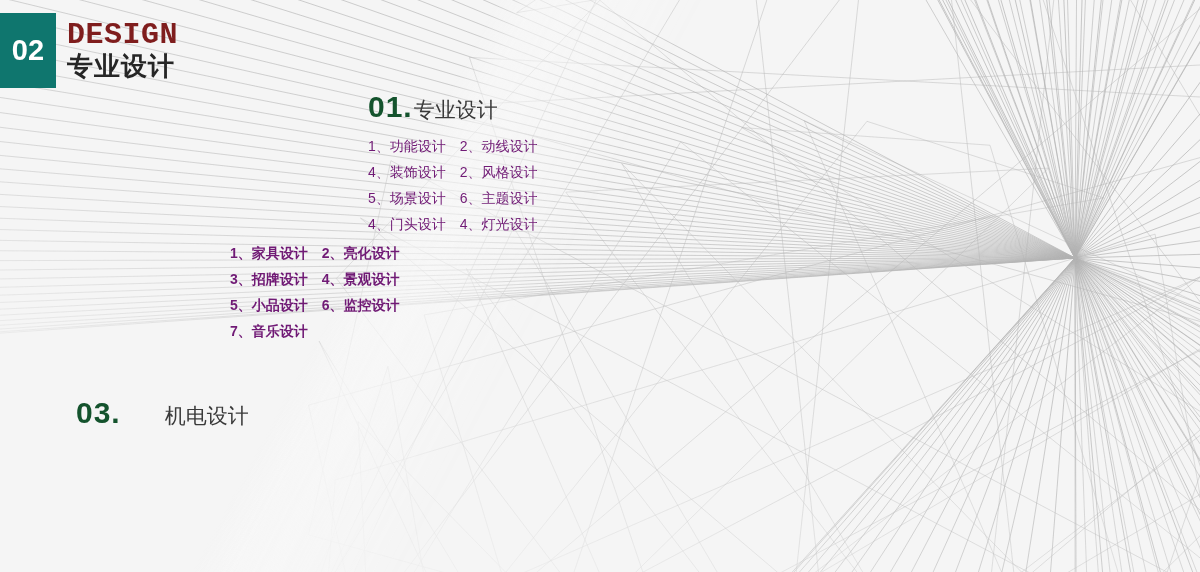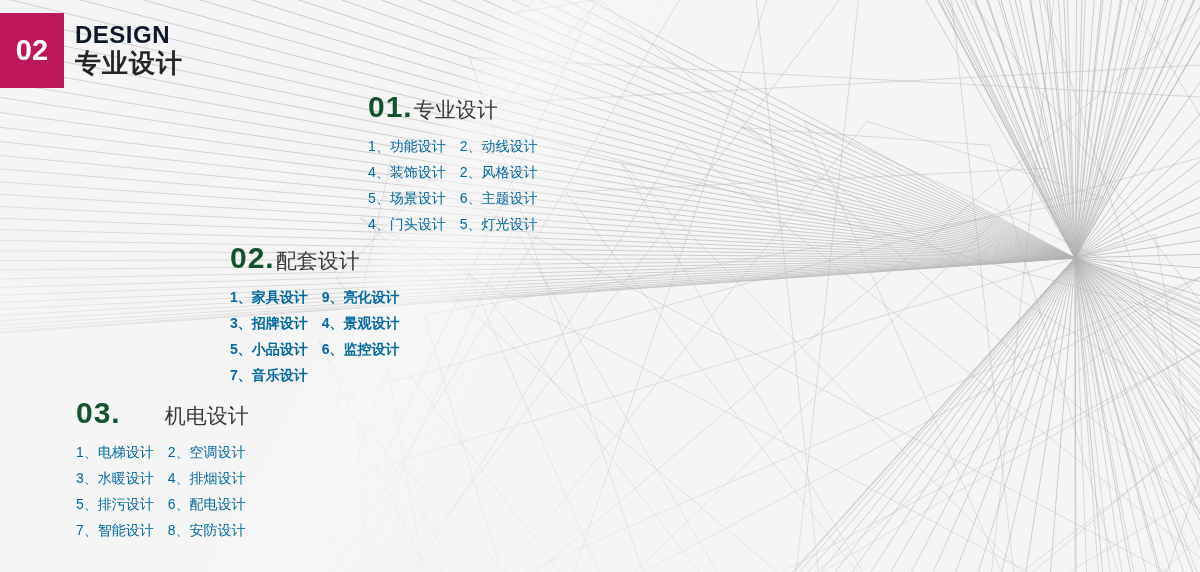--- a/index.html
+++ b/index.html
@@ -48,46 +48,47 @@
   
   .header {
     position: absolute;
     left: 0;
     top: 13px;
     z-index: 5;
     display: flex;
     align-items: stretch;
   }
   .badge {
-    width: 64px;
+    width: 56px;
     height: 75px;
-    background: #be185d;
+    background: #0f766e;
     display: flex;
     align-items: center;
     justify-content: center;
   }
   .badge-num {
     color: #ffffff;
     font-size: 29px;
     font-weight: bold;
     letter-spacing: 0px;
     line-height: 1;
   }
   .header-text {
     margin-left: 11px;
     display: flex;
     flex-direction: column;
     justify-content: center;
   }
   .header-en {
-    color: #0f172a;
-    font-size: 24px;
+    color: #7f1d1d;
+    font-size: 30px;
     font-weight: bold;
     letter-spacing: 0.5px;
     line-height: 1.02;
+    font-family: Liberation Mono, monospace;
   }
   .header-cn {
     color: #262626;
     font-size: 26px;
     font-weight: bold;
     letter-spacing: 1px;
     line-height: 1.12;
     margin-top: 1px;
   }
 
@@ -112,21 +113,21 @@
     margin-left: 1px;
   }
   .sec-list {
     display: grid;
     grid-template-columns: auto auto;
     column-gap: 14px;
     row-gap: 5px;
     justify-content: start;
   }
   .sec-item {
-    color: #0369a1;
+    color: #701a75;
     white-space: nowrap;
     line-height: 1.5;
   }
 
   
   #section-01 { left: 368px; top: 92px; }
   #section-01 .sec-num  { font-size: 30px; }
   #section-01 .sec-name { font-size: 21px; }
   #section-01 .sec-list { margin-left: 0px; }
   #section-01 .sec-item { font-size: 14px; }
@@ -465,48 +466,35 @@
       <span class="sec-num">01.</span><span class="sec-name">专业设计</span>
     </div>
     <div class="sec-list">
       <span class="sec-item">1、功能设计</span>
       <span class="sec-item">2、动线设计</span>
       <span class="sec-item">4、装饰设计</span>
       <span class="sec-item">2、风格设计</span>
       <span class="sec-item">5、场景设计</span>
       <span class="sec-item">6、主题设计</span>
       <span class="sec-item">4、门头设计</span>
-      <span class="sec-item">5、灯光设计</span>
+      <span class="sec-item">4、灯光设计</span>
     </div>
   </div>
 
   <div class="section" id="section-02">
-    <div class="sec-title">
-      <span class="sec-num">02.</span><span class="sec-name">配套设计</span>
-    </div>
     <div class="sec-list">
       <span class="sec-item">1、家具设计</span>
-      <span class="sec-item">9、亮化设计</span>
+      <span class="sec-item">2、亮化设计</span>
       <span class="sec-item">3、招牌设计</span>
       <span class="sec-item">4、景观设计</span>
       <span class="sec-item">5、小品设计</span>
       <span class="sec-item">6、监控设计</span>
       <span class="sec-item">7、音乐设计</span>
     </div>
   </div>
 
   <div class="section" id="section-03">
     <div class="sec-title">
       <span class="sec-num">03.</span><span class="sec-name">机电设计</span>
     </div>
-    <div class="sec-list">
-      <span class="sec-item">1、电梯设计</span>
-      <span class="sec-item">2、空调设计</span>
-      <span class="sec-item">3、水暖设计</span>
-      <span class="sec-item">4、排烟设计</span>
-      <span class="sec-item">5、排污设计</span>
-      <span class="sec-item">6、配电设计</span>
-      <span class="sec-item">7、智能设计</span>
-      <span class="sec-item">8、安防设计</span>
-    </div>
   </div>
 
 </div>
 
 </body></html>

